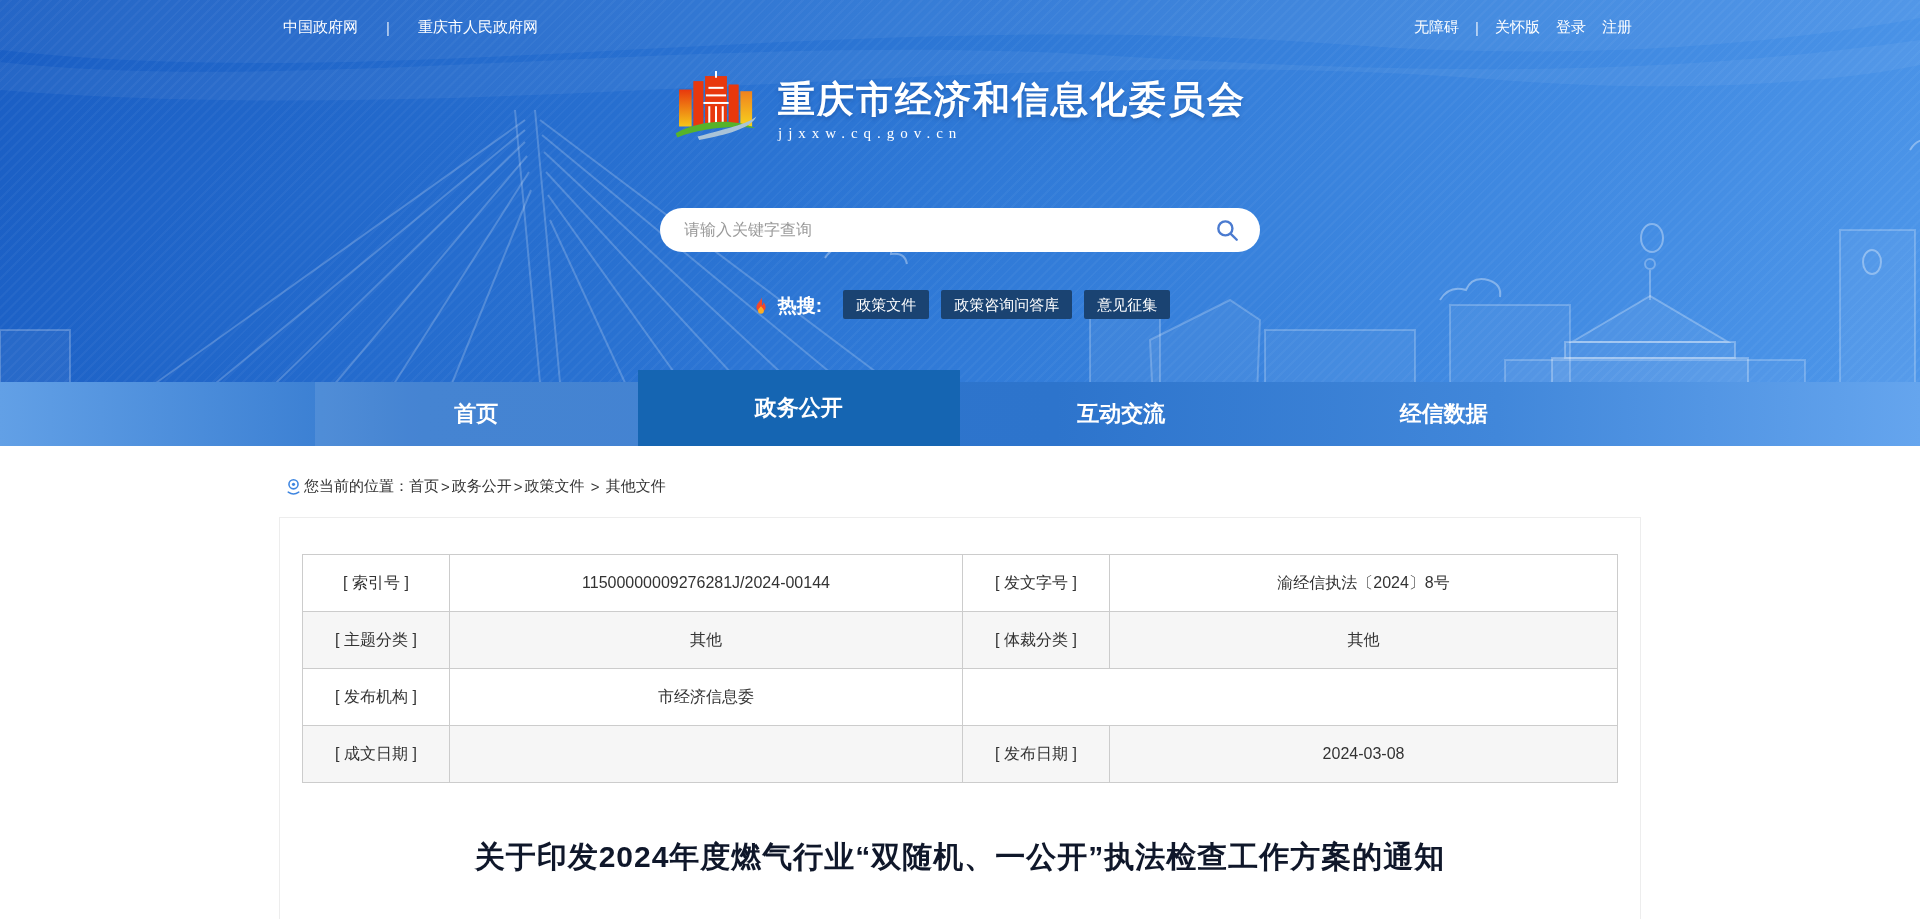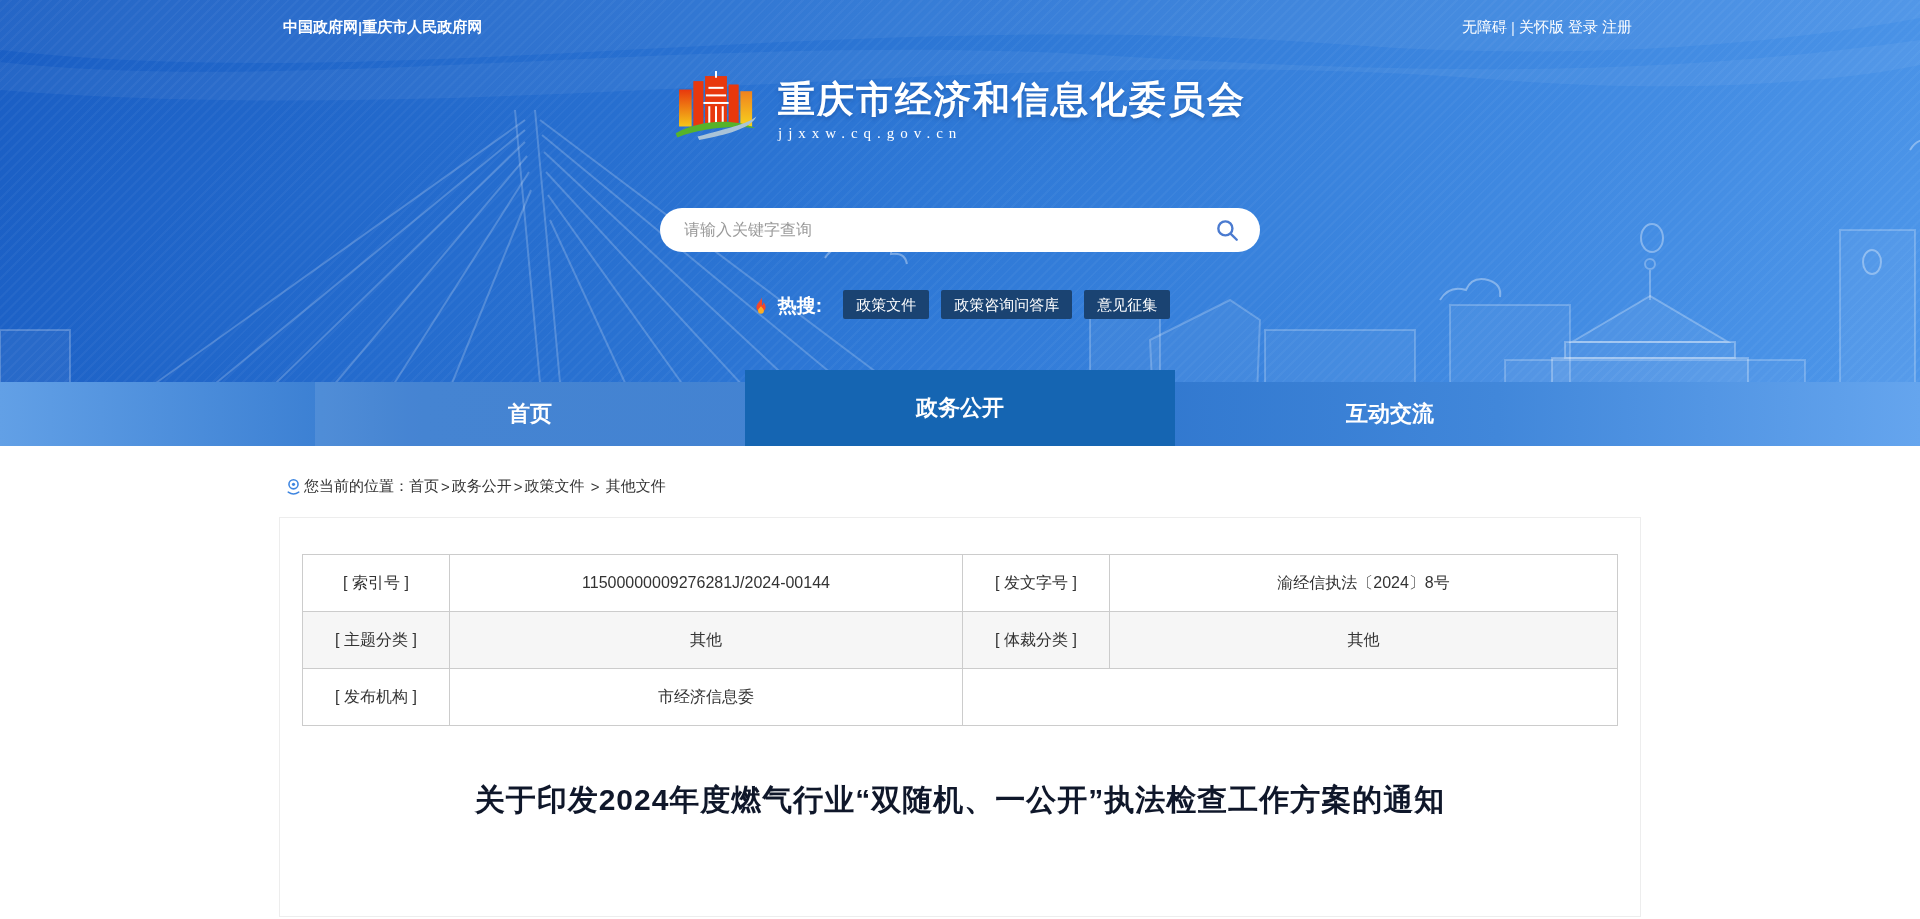--- a/index.html
+++ b/index.html
@@ -11,22 +11,22 @@
   a{text-decoration:none;}
 
   
   .banner{position:relative;height:446px;overflow:hidden;
     background:linear-gradient(112deg,#1a5ec4 0%,#2e78d6 48%,#4e97ea 100%);}
   .banner::before{content:"";position:absolute;inset:0;pointer-events:none;
     background:repeating-linear-gradient(135deg,rgba(255,255,255,.035) 0 2px,transparent 2px 7px);}
   .decor{position:absolute;inset:0;pointer-events:none;}
 
   .topbar{position:absolute;top:18px;left:0;right:0;height:24px;font-size:15px;color:#fff;z-index:5;}
-  .topbar-left{position:absolute;left:283px;top:0;display:flex;align-items:center;gap:0;font-weight:bold;}
-  .topbar-right{position:absolute;right:288px;top:0;display:flex;align-items:center;gap:4px;}
+  .topbar-left{position:absolute;left:283px;top:0;display:flex;align-items:center;gap:28px;}
+  .topbar-right{position:absolute;right:288px;top:0;display:flex;align-items:center;gap:16px;}
   .top-link{color:#fff;}
   .top-sep{color:rgba(255,255,255,.85);}
 
   .logo-row{position:absolute;top:66px;left:0;width:100%;display:flex;justify-content:center;z-index:5;}
   .logo-inner{display:flex;align-items:center;gap:20px;justify-content:space-between;}
   .site-text{display:flex;flex-direction:column;}
   .site-title{font-size:37px;font-weight:bold;color:#fff;letter-spacing:2px;
     text-shadow:0 2px 4px rgba(8,53,120,.35);}
   .site-url{font-size:15px;letter-spacing:6px;color:#fff;font-family:Liberation Serif, serif;}
 
@@ -198,20 +198,21 @@
         <a class="hot-btn" href="#">政策咨询问答库</a>
         <a class="hot-btn" href="#">意见征集</a>
       </span>
   </div>
 
   <div class="nav">
     <div class="nav-inner" id="nav-tabs">
         <div class="nav-tab tint">首页</div>
         <div class="nav-tab active">政务公开</div>
         <div class="nav-tab">互动交流</div>
+        <div class="nav-tab">经信数据</div>
       </div>
   </div>
 </div>
 
 <div class="breadcrumb">
   <svg viewBox="0 0 24 24" width="21" height="21" fill="none" stroke="#3f86e0" stroke-width="1.8" stroke-linecap="round">
     <circle cx="12" cy="9.5" r="5.2"></circle>
     <circle cx="12" cy="9.5" r="1.8" fill="#3f86e0" stroke="none"></circle>
     <path d="M6 18.5 q6 4 12 0"></path>
   </svg>
@@ -246,17 +247,23 @@
           <td>[ 主题分类 ]</td>
           <td>其他</td>
           <td>[ 体裁分类 ]</td>
           <td>其他</td>
         </tr>
         <tr class="">
           <td>[ 发布机构 ]</td>
           <td>市经济信息委</td>
           <td colspan="2"></td>
         </tr>
+        <tr class="stripe">
+          <td>[ 成文日期 ]</td>
+          <td></td>
+          <td>[ 发布日期 ]</td>
+          <td>2024-03-08</td>
+        </tr>
       </tbody>
   </table>
 
   <div class="doc-title">关于印发2024年度燃气行业“双随机、一公开”执法检查工作方案的通知</div>
 </div>
 
 </body></html>

